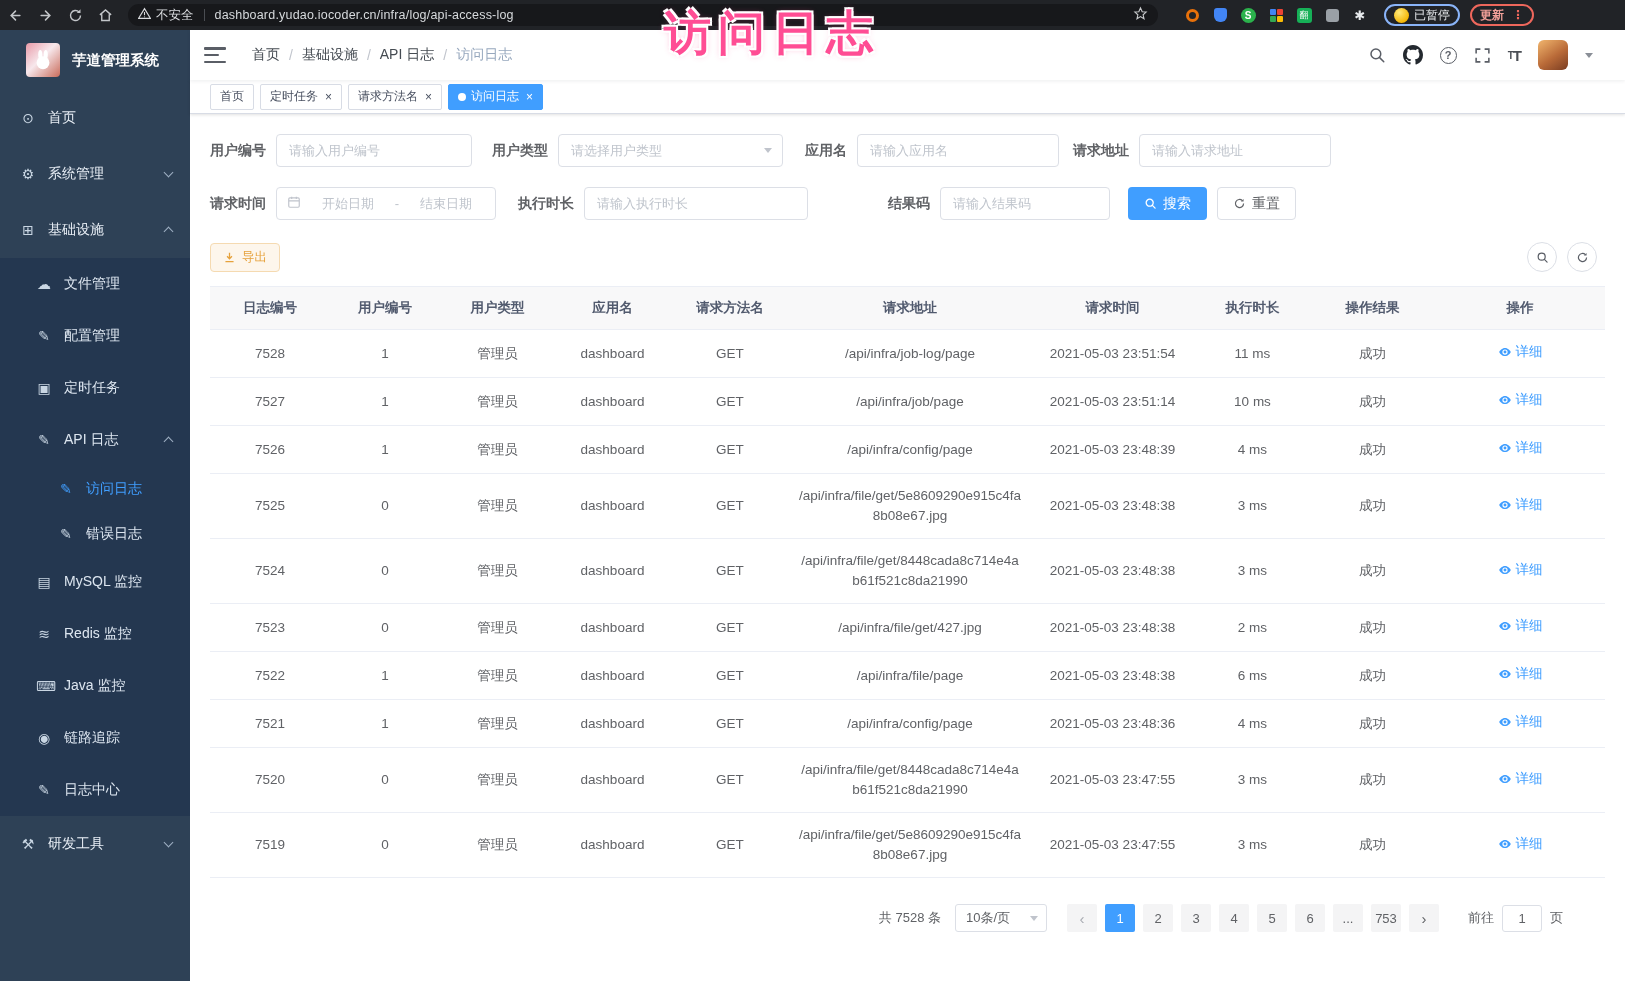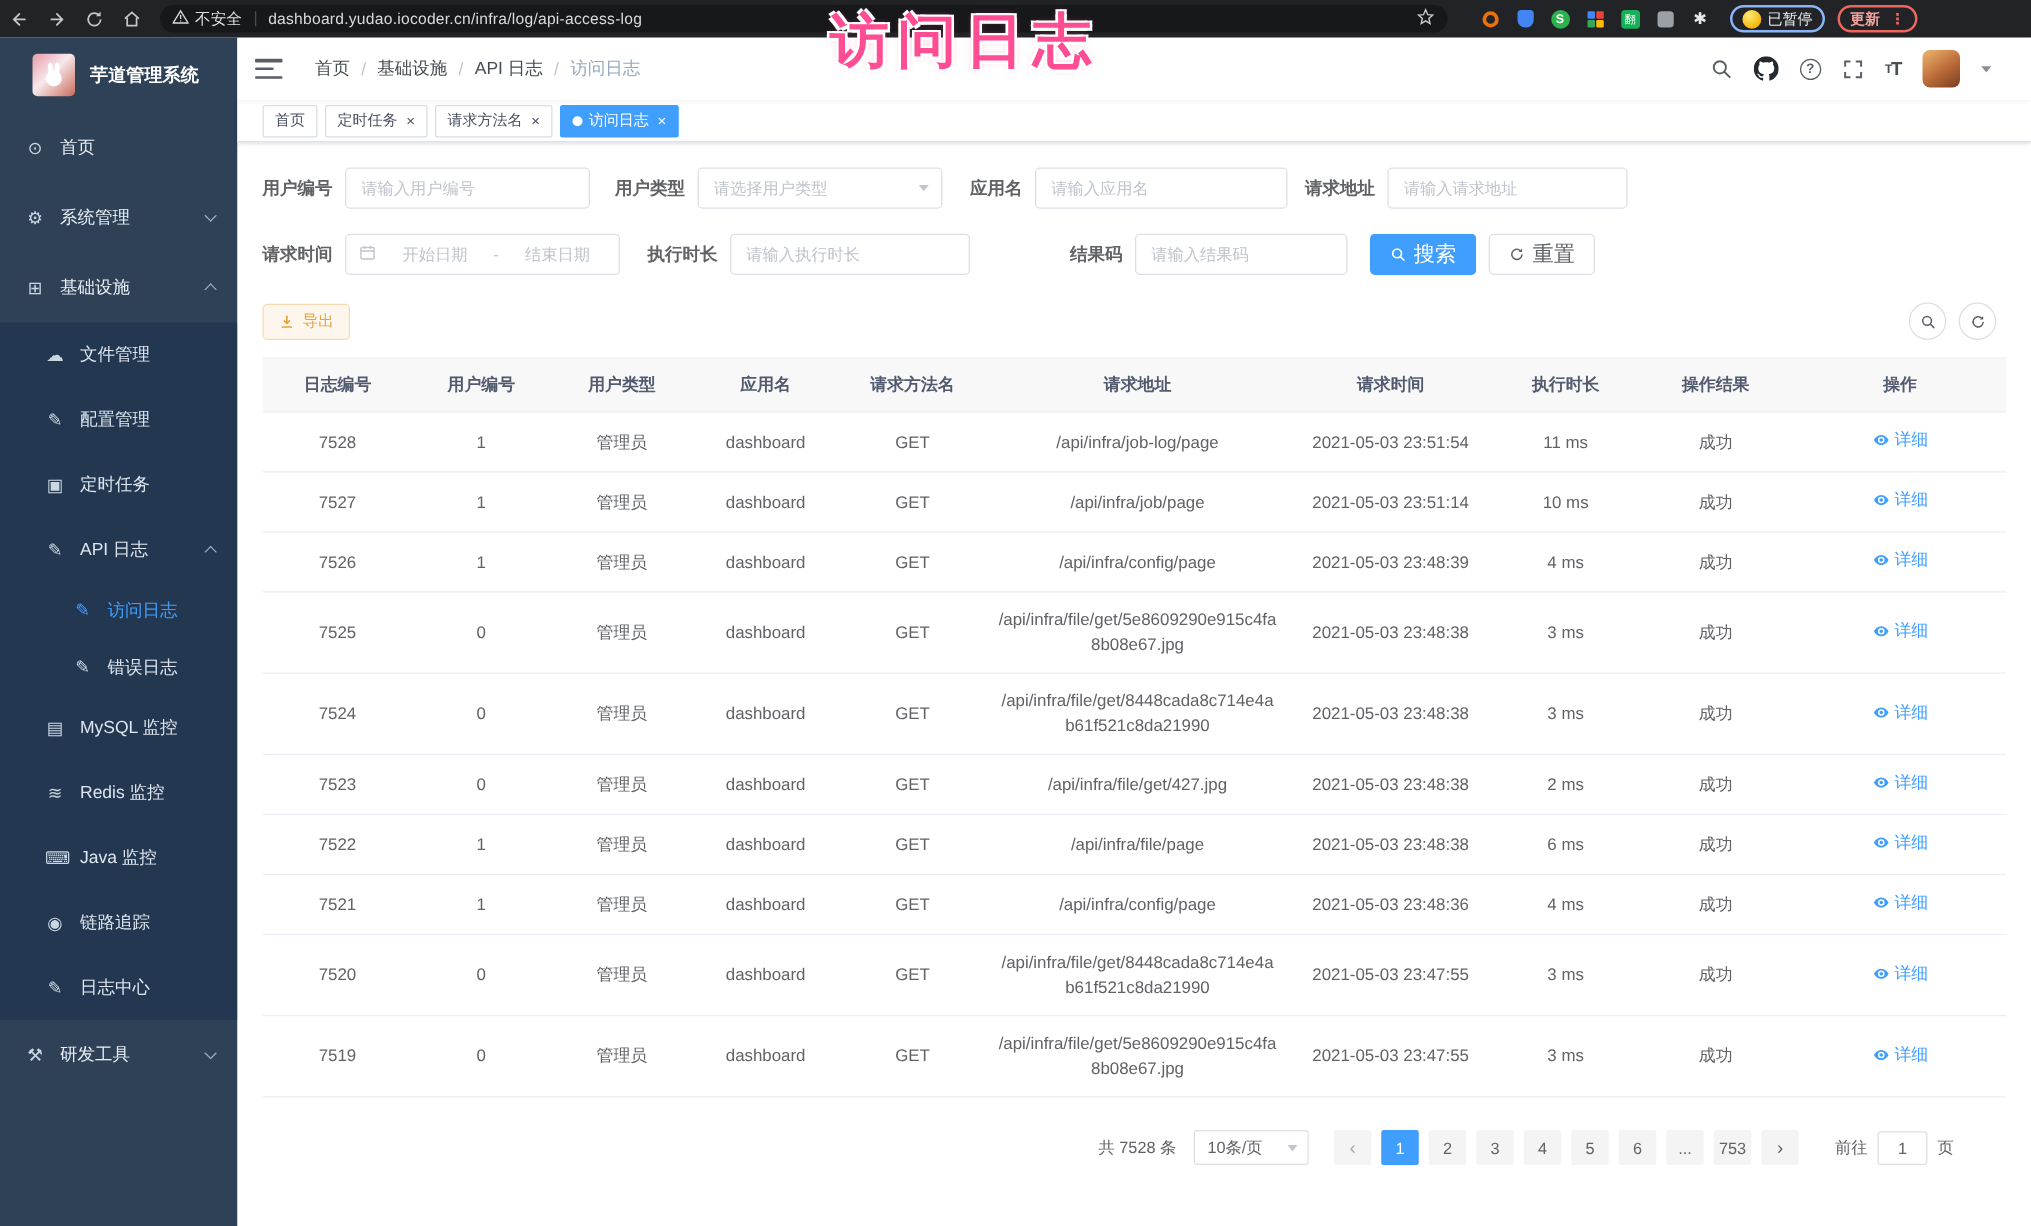--- a/index.html
+++ b/index.html
@@ -97,21 +97,21 @@
   .finput{height:33px;border:1px solid #dcdfe6;border-radius:4px;padding:0 12px;font-size:13px;
     color:#606266;background:#fff;outline:none;font-family:inherit;}
   .finput::placeholder{color:#bfc4cc;}
   .fsel{height:33px;border:1px solid #dcdfe6;border-radius:4px;display:flex;align-items:center;
     padding:0 10px 0 12px;font-size:13px;color:#bfc4cc;background:#fff;cursor:pointer;}
   .fsel .caret{margin-left:auto;border-top-color:#c0c4cc;}
   .frange{height:33px;border:1px solid #dcdfe6;border-radius:4px;display:flex;align-items:center;
     padding:0 10px;font-size:13px;color:#bfc4cc;gap:8px;background:#fff;cursor:pointer;}
   .frange .ph{flex:1;text-align:center;}
   .btn{height:33px;border-radius:4px;display:flex;align-items:center;justify-content:center;gap:6px;
-    font-size:17px;cursor:pointer;padding:0 15px;border:1px solid transparent;}
+    font-size:14px;cursor:pointer;padding:0 15px;border:1px solid transparent;}
   .btn-primary{background:#409eff;color:#fff;}
   .btn-plain{background:#fff;border-color:#dcdfe6;color:#606266;}
   .btn-warn{height:29px;background:#fdf6ec;border-color:#f5dab1;color:#e6a23c;font-size:12.5px;padding:0 12px;}
 
   .toolbar{display:flex;align-items:center;justify-content:space-between;margin-top:22px;}
   .mini-circles{display:flex;gap:10px;margin-right:8px;}
   .circle-btn{width:30px;height:30px;border-radius:50%;border:1px solid #dcdfe6;background:#fff;
     display:flex;align-items:center;justify-content:center;color:#5a5e66;cursor:pointer;}
 
   
@@ -360,21 +360,21 @@
         <span class="x">×</span>
       </span>
     </div>
 
   <div class="content">
 
     <div class="frow">
       <span class="flabel">用户编号</span>
       <input class="finput" style="width: 196px;" placeholder="请输入用户编号">
       <span class="flabel" style="margin-left:20px">用户类型</span>
-      <span class="fsel" style="width:196px">
+      <span class="fsel" style="width:225px">
         <span>请选择用户类型</span>
         <span class="caret"></span>
       </span>
       <span class="flabel" style="margin-left:22px">应用名</span>
       <input class="finput" style="width: 202px;" placeholder="请输入应用名">
       <span class="flabel" style="margin-left:14px">请求地址</span>
       <input class="finput" style="width: 192px;" placeholder="请输入请求地址">
     </div>
 
     <div class="frow">
@@ -383,21 +383,21 @@
         <span>
           <svg width="14" height="14" viewBox="0 0 24 24" fill="none" stroke="#c0c4cc" stroke-width="2">
               <rect x="3" y="5" width="18" height="16" rx="2"></rect>
               <path d="M8 3v4m8-4v4M3 10h18"></path>
             </svg></span>
         <span class="ph">开始日期</span>
         <span>-</span>
         <span class="ph">结束日期</span>
       </span>
       <span class="flabel" style="margin-left:22px">执行时长</span>
-      <input class="finput" style="width: 192px;" placeholder="请输入执行时长">
+      <input class="finput" style="width: 224px;" placeholder="请输入执行时长">
       <span class="flabel" style="margin-left:80px">结果码</span>
       <input class="finput" style="width: 170px;" placeholder="请输入结果码">
       <span class="btn btn-primary" style="margin-left:18px">
         <svg width="13" height="13" viewBox="0 0 24 24">
             <circle cx="10.5" cy="10.5" r="6.5" fill="none" stroke="#fff" stroke-width="2.4"></circle>
             <path d="m15.5 15.5 5 5" stroke="#fff" stroke-width="2.4" stroke-linecap="round"></path>
           </svg>
         <span>搜索</span>
       </span>
       <span class="btn btn-plain" style="margin-left:10px">

